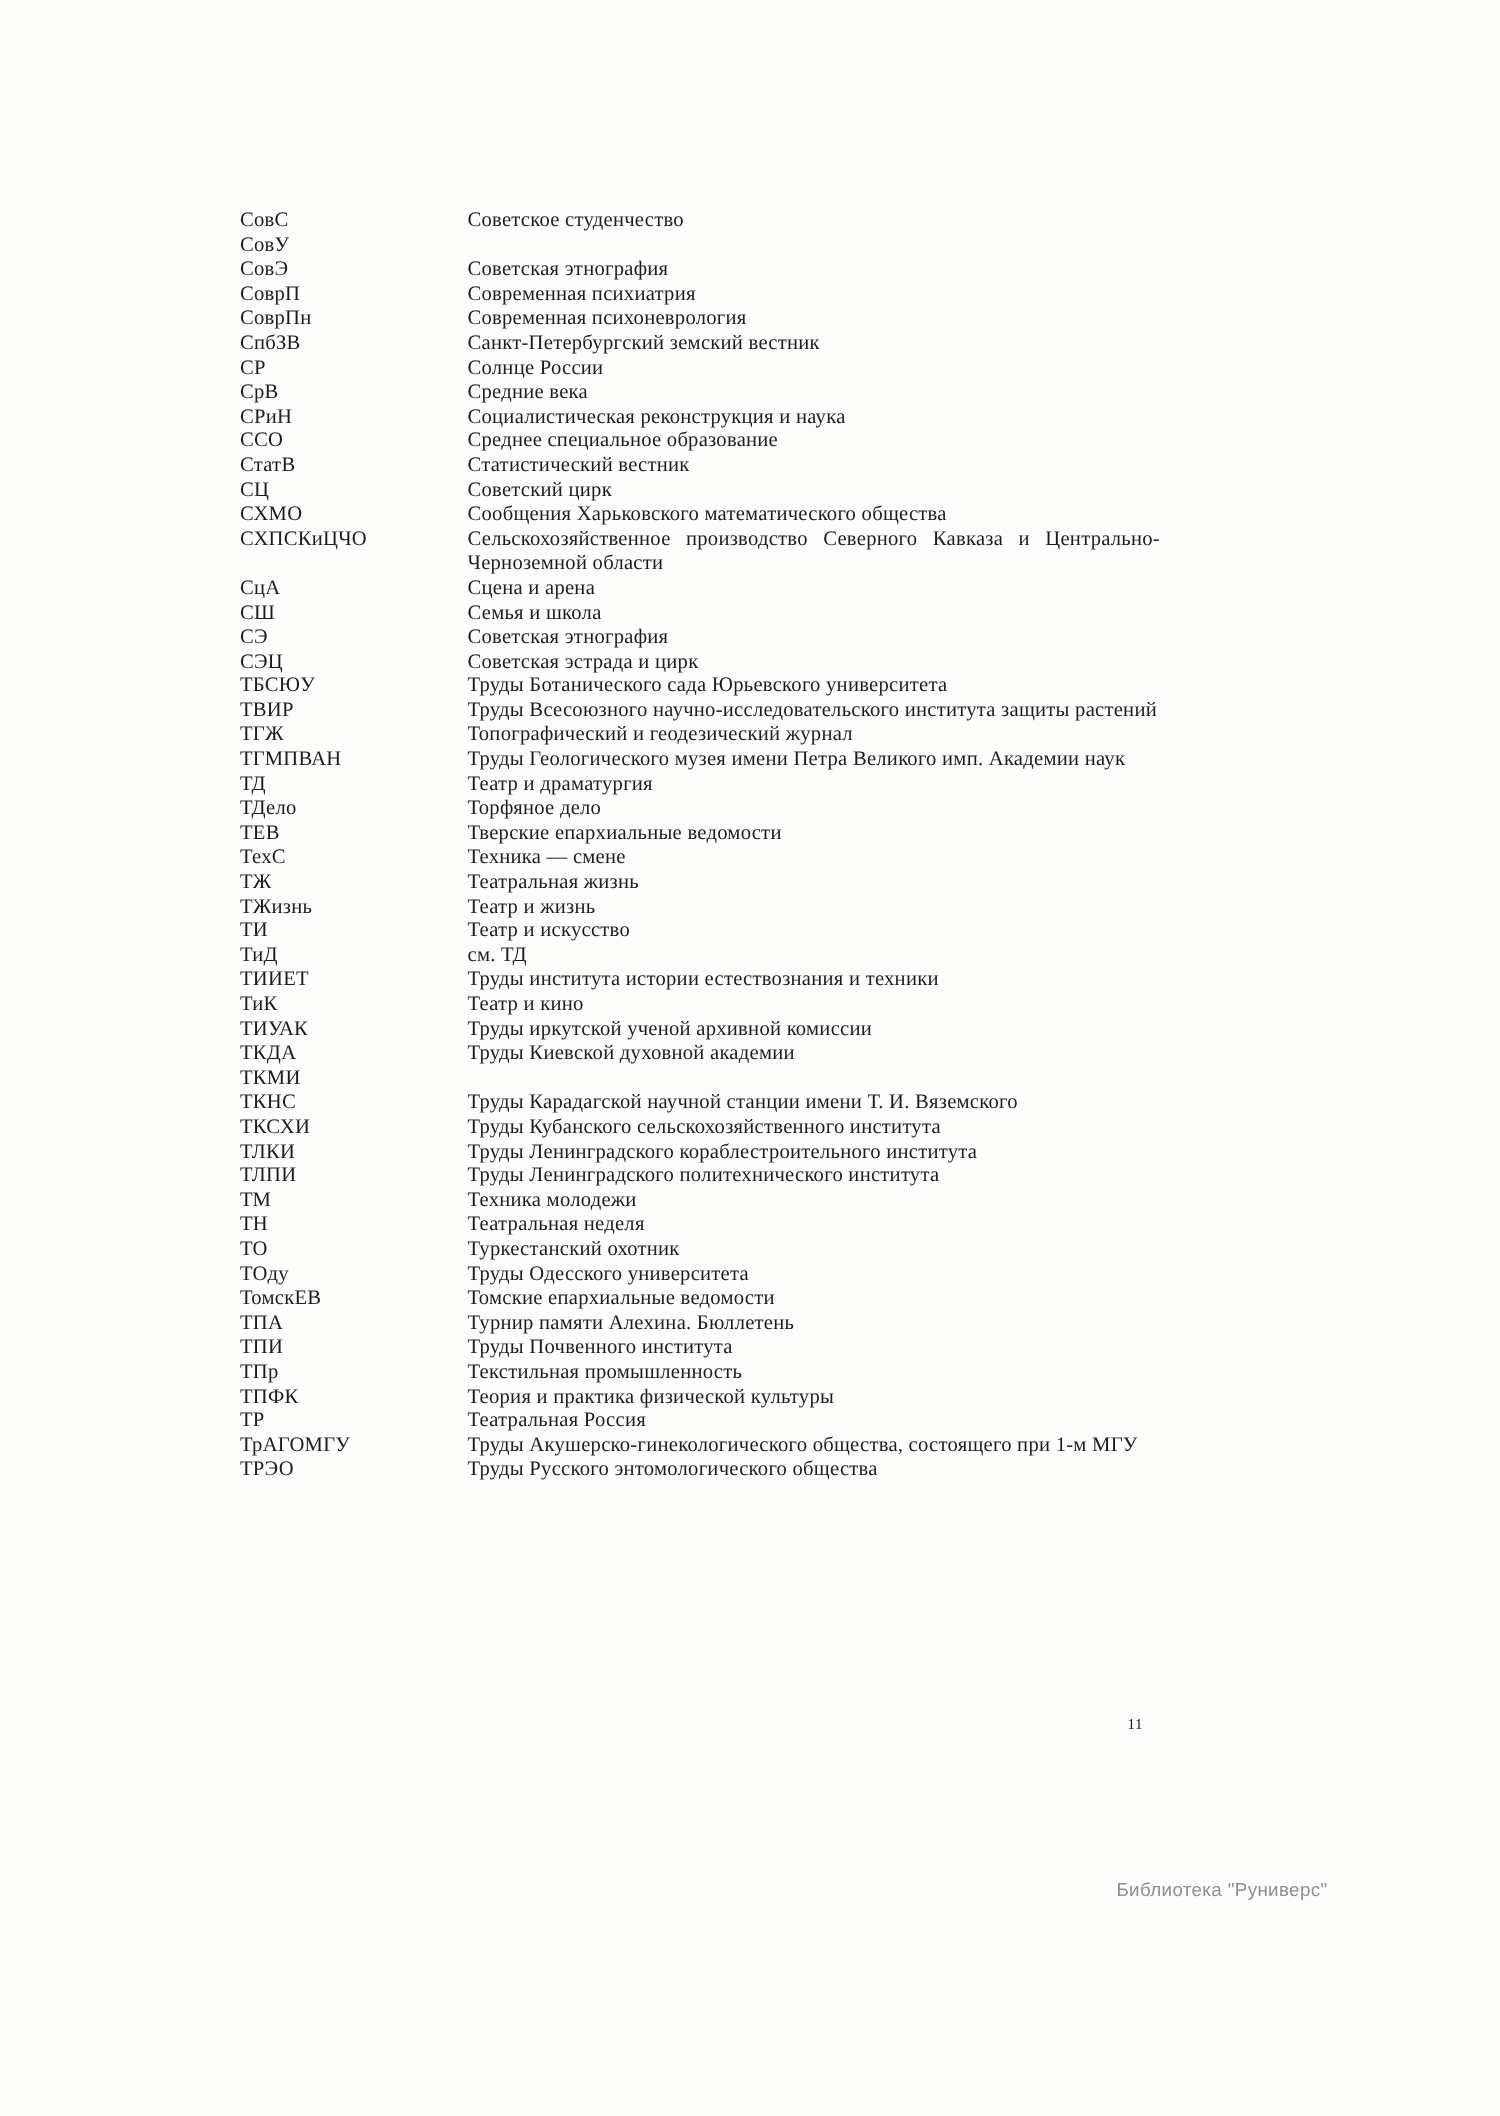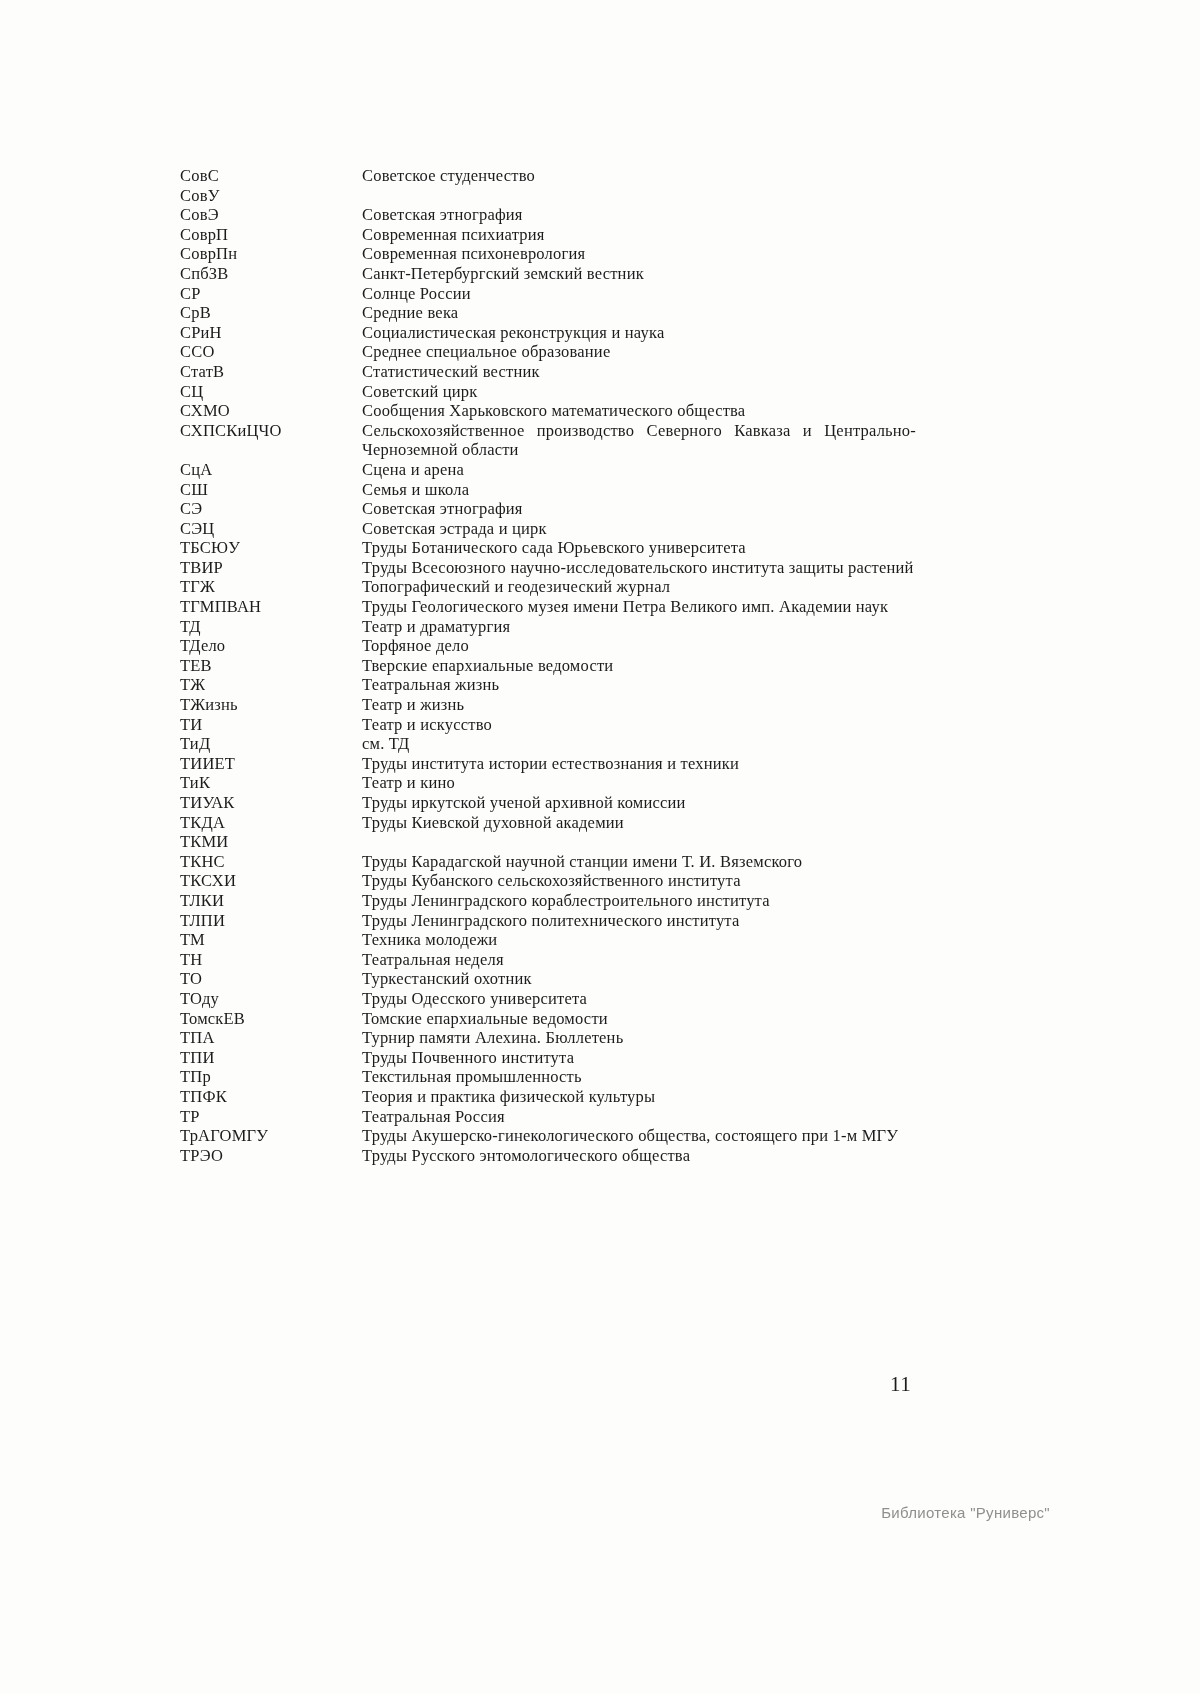--- a/index.html
+++ b/index.html
@@ -6,21 +6,21 @@
     margin: 0;
     padding: 0;
     background: #fdfdfc;
     width: 1200px;
     height: 1693px;
     overflow: hidden;
     position: relative;
   }
   .page {
     position: absolute;
-    top: 0; left: 0;
+    top: 0; left: 12px;
     width: 1096px;
     height: 1693px;
     background: #fdfdfc;
     font-family: "Liberation Serif", "DejaVu Serif", serif;
     color: #1c1c1c;
   }
   .abbr-list {
     position: absolute;
     top: 166px;
     left: 180px;
@@ -39,21 +39,21 @@
     white-space: nowrap;
   }
   .def-col {
     flex: 1 1 auto;
     text-align: justify;
   }
   .page-number {
     position: absolute;
     top: 1372px;
     left: 890px;
-    font-size: 21px;
+    font-size: 12px;
     letter-spacing: 0.5px;
     color: #1c1c1c;
     font-family: "Liberation Serif", "DejaVu Serif", serif;
   }
   .watermark {
     position: absolute;
     top: 1504px;
     left: 660px;
     width: 390px;
     text-align: right;
@@ -188,20 +188,24 @@
   <div class="row">
     <span class="abbr-col">ТДело</span>
     <span class="def-col">Торфяное дело</span>
   </div>
 
   <div class="row">
     <span class="abbr-col">ТЕВ</span>
     <span class="def-col">Тверские епархиальные ведомости</span>
   </div>
 
+  <div class="row">
+    <span class="abbr-col">ТехС</span>
+    <span class="def-col">Техника — смене</span>
+  </div>
 
   <div class="row">
     <span class="abbr-col">ТЖ</span>
     <span class="def-col">Театральная жизнь</span>
   </div>
 
   <div class="row">
     <span class="abbr-col">ТЖизнь</span>
     <span class="def-col">Театр и жизнь</span>
   </div>

